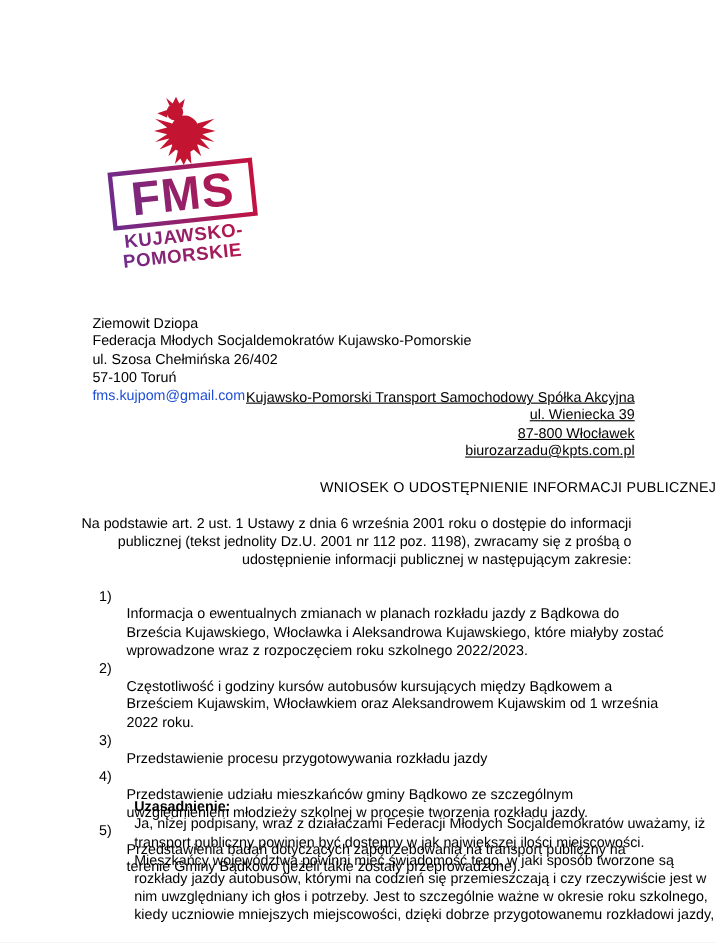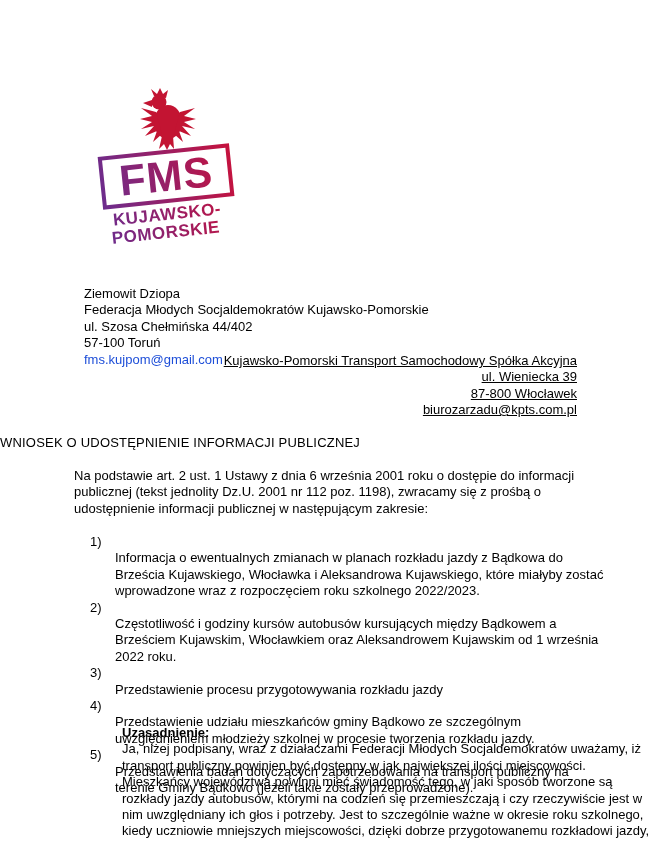--- a/index.html
+++ b/index.html
@@ -26,26 +26,27 @@
     color:#1d4ed8;
     cursor:pointer;
   }
   .recipient {
     position:absolute; right:74px; top:353px;
     text-align:right;
   }
   .recipient .line { white-space:nowrap;text-decoration:underline; }
   .doc-title {
     position:absolute; left:0; right:0; top:435px;
-    text-align:left;
+    text-align:right;
     letter-spacing:0.2px;
   }
   .intro {
     position:absolute; left:74px; top:468px;
     white-space:pre-line;
+    text-align:right;
   }
   .request-list {
     position:absolute; left:74px; top:534px;
   }
   .request-item {
     position:relative;
     padding-left:41px;
     white-space:pre-line;
   }
   .request-item .num {
@@ -90,21 +91,21 @@
       <g transform="rotate(-6 70 140)">
         <text x="72" y="136" text-anchor="middle" font-family="Liberation Sans, sans-serif" font-size="17" font-weight="bold" letter-spacing="0.5" fill="url(#fmsgrad)">KUJAWSKO-</text>
         <text x="69" y="154" text-anchor="middle" font-family="Liberation Sans, sans-serif" font-size="17" font-weight="bold" letter-spacing="0.5" fill="url(#fmsgrad)">POMORSKIE</text>
       </g>
     </svg>
   </div>
 
   <div class="sender">
     <div class="line">Ziemowit Dziopa</div>
     <div class="line">Federacja Młodych Socjaldemokratów Kujawsko-Pomorskie</div>
-    <div class="line">ul. Szosa Chełmińska 44/402</div>
+    <div class="line">ul. Szosa Chełmińska 26/402</div>
     <div class="line">57-100 Toruń</div>
     <div class="line">
       <a>fms.kujpom@gmail.com</a>
     </div>
   </div>
 
   <div class="recipient">
     <div class="line">Kujawsko-Pomorski Transport Samochodowy Spółka Akcyjna</div>
     <div class="line">ul. Wieniecka 39</div>
     <div class="line">87-800 Włocławek</div>

